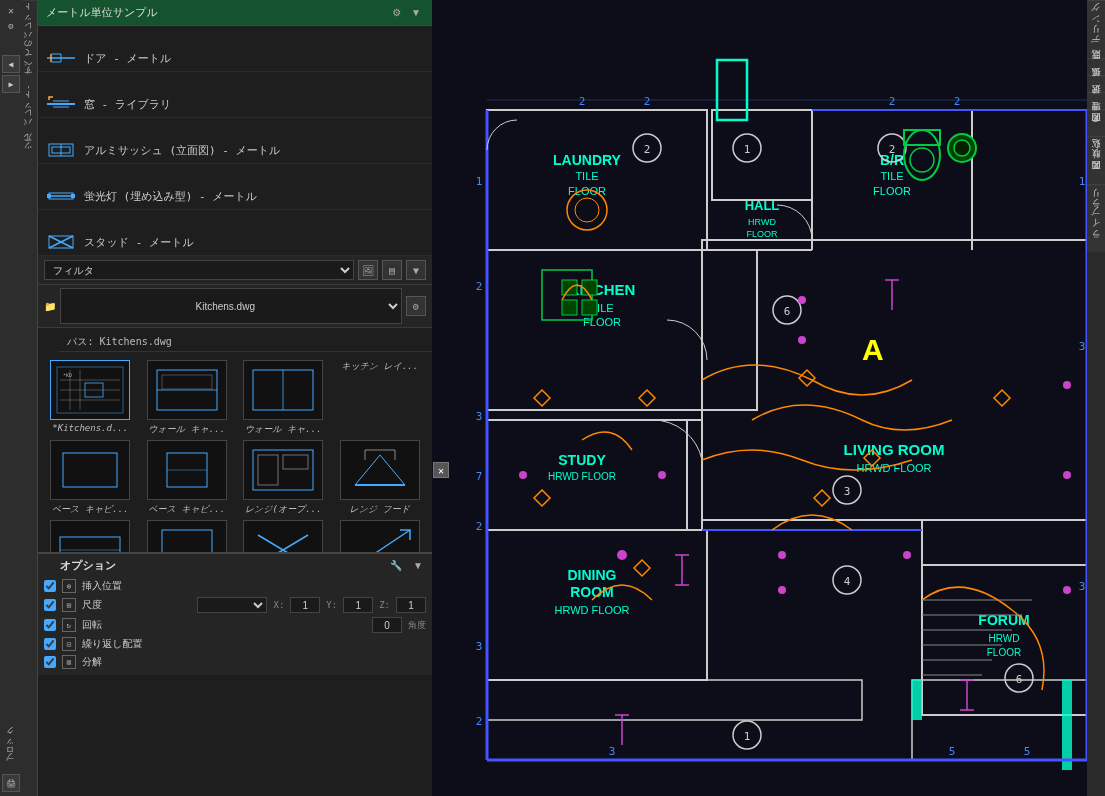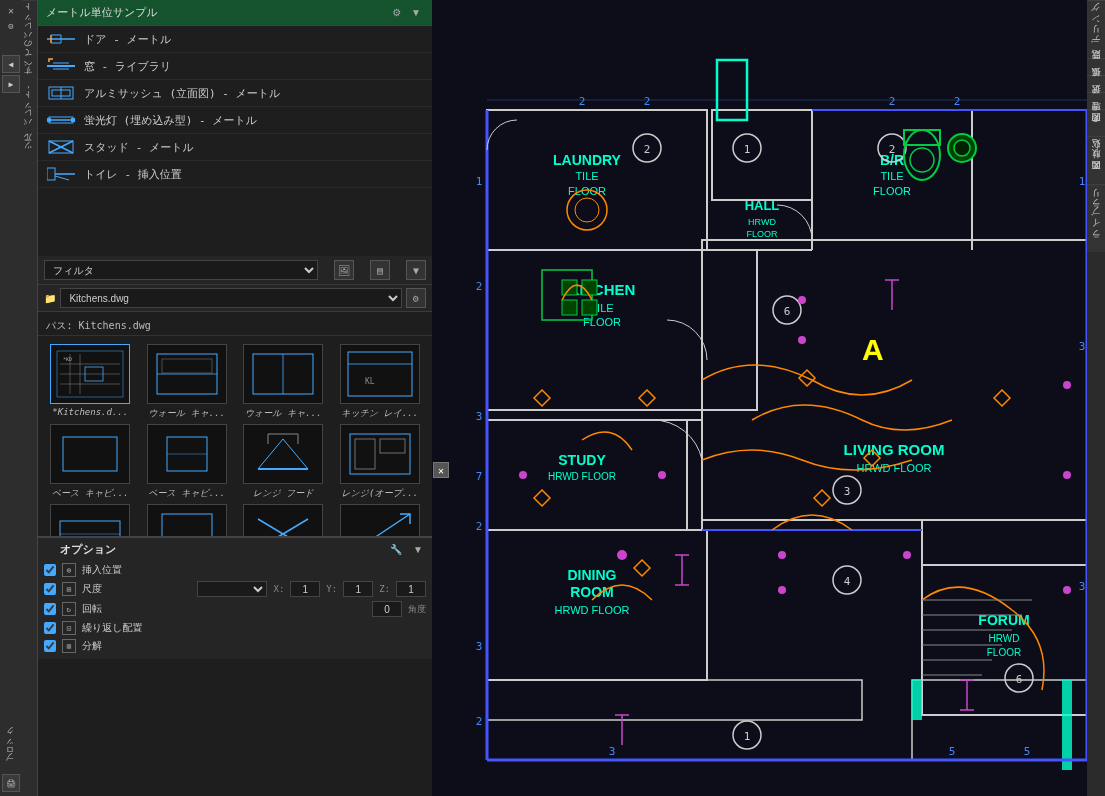--- a/index.html
+++ b/index.html
@@ -101,40 +101,41 @@
     }
 
     
     .palette-item {
       display: flex;
       align-items: center;
       padding: 4px 8px;
       gap: 8px;
       cursor: pointer;
       border-bottom: 1px solid #2a2a2a;
+      margin-top: 19px;
     }
     .palette-item-icon {
       width: 30px;
       height: 18px;
       display: flex;
       align-items: center;
       justify-content: center;
       color: #4af;
       font-size: 14px;
     }
     .palette-item-label {
       color: #ccc;
       font-size: 11px;
     }
 
     
     .filter-row {
       display: flex;
       padding: 4px 6px;
-      gap: 16px;
+      gap: 4px;
       background: #252525;
       border-bottom: 1px solid #3a3a3a;
     }
     .filter-select {
       flex: 1;
       background: #1a1a1a;
       border: 1px solid #444;
       color: #ccc;
       font-size: 10px;
       padding: 2px 4px;
@@ -162,21 +163,22 @@
       background: #252525;
       border-bottom: 1px solid #3a3a3a;
     }
     .path-select {
       flex: 1;
       background: #1a1a1a;
       border: 1px solid #444;
       color: #ccc;
       font-size: 10px;
       padding: 2px 4px;
-      height: 20px;
+      height: 36px;
+      text-align: center;
     }
     .path-label {
       color: #bbb;
       font-size: 10px;
       padding: 2px 0;
     }
 
     
     .thumbnail-grid {
       display: grid;
@@ -475,21 +477,21 @@
   </div>
 
   <div class="path-row">
     <span style="color:#5cf;font-size:10px;">📁</span>
     <select class="path-select">
       <option>Kitchens.dwg</option>
     </select>
     <div class="filter-btn">⚙</div>
   </div>
 
-  <div style="padding:2px 8px;background:#1e1e1e;border-bottom:1px solid #333;">
+  <div style="padding:2px 8px;background:#1e1e1e;border-bottom:1px solid #333;margin-left:21px;">
     <span class="path-label">パス: Kitchens.dwg</span>
   </div>
 
   <div class="thumb-scroll">
     <div class="thumbnail-grid">
 
       <div class="thumbnail-item">
         <div class="thumbnail-box selected">
           <svg width="70" height="50" viewBox="0 0 70 50">
             <rect x="2" y="2" width="66" height="46" fill="#111" stroke="#4af" stroke-width="0.5"></rect>
@@ -517,69 +519,62 @@
       <div class="thumbnail-item">
         <div class="thumbnail-box">
           <svg width="70" height="50" viewBox="0 0 70 50">
             <rect x="5" y="5" width="60" height="40" fill="none" stroke="#4af" stroke-width="1"></rect>
             <line x1="35" y1="5" x2="35" y2="45" stroke="#4af" stroke-width="0.8"></line>
           </svg>
         </div>
         <span class="thumbnail-label">ウォール キャ...</span>
       </div>
       <div class="thumbnail-item">
-        <div class="thumbnail-box">
-          <svg width="70" height="50" viewBox="0 0 70 50">
-            <rect x="3" y="3" width="64" height="44" fill="none" stroke="#4af" stroke-width="1"></rect>
-            <line x1="3" y1="15" x2="67" y2="15" stroke="#4af" stroke-width="0.8"></line>
-            <text x="20" y="35" fill="#888" font-size="8">KL</text>
-          </svg>
-        </div>
         <span class="thumbnail-label">キッチン レイ...</span>
       </div>
 
       <div class="thumbnail-item">
         <div class="thumbnail-box">
           <svg width="70" height="50" viewBox="0 0 70 50">
             <rect x="8" y="8" width="54" height="34" fill="none" stroke="#4af" stroke-width="1"></rect>
           </svg>
         </div>
         <span class="thumbnail-label">ベース キャビ...</span>
       </div>
       <div class="thumbnail-item">
         <div class="thumbnail-box">
           <svg width="70" height="50" viewBox="0 0 70 50">
             <rect x="15" y="8" width="40" height="34" fill="none" stroke="#4af" stroke-width="1"></rect>
             <line x1="15" y1="25" x2="55" y2="25" stroke="#4af" stroke-width="0.5"></line>
           </svg>
         </div>
         <span class="thumbnail-label">ベース キャビ...</span>
+      </div>
+      <div class="thumbnail-item">
+        <div class="thumbnail-box">
+          <svg width="70" height="50" viewBox="0 0 70 50">
+            <rect x="5" y="5" width="60" height="40" fill="none" stroke="#4af" stroke-width="1"></rect>
+            <rect x="10" y="10" width="20" height="30" fill="none" stroke="#888" stroke-width="0.8"></rect>
+            <rect x="35" y="10" width="25" height="14" fill="none" stroke="#888" stroke-width="0.8"></rect>
+          </svg>
+        </div>
+        <span class="thumbnail-label">レンジ(オープ...</span>
       </div>
       <div class="thumbnail-item">
         <div class="thumbnail-box">
           <svg width="70" height="50" viewBox="0 0 70 50">
             <line x1="10" y1="40" x2="60" y2="40" stroke="#4af" stroke-width="2"></line>
             <line x1="35" y1="10" x2="10" y2="40" stroke="#4af" stroke-width="1"></line>
             <line x1="35" y1="10" x2="60" y2="40" stroke="#4af" stroke-width="1"></line>
             <line x1="20" y1="5" x2="50" y2="5" stroke="#888" stroke-width="1"></line>
             <line x1="20" y1="5" x2="20" y2="15" stroke="#888" stroke-width="1"></line>
             <line x1="50" y1="5" x2="50" y2="15" stroke="#888" stroke-width="1"></line>
           </svg>
         </div>
         <span class="thumbnail-label">レンジ フード</span>
-      </div>
-      <div class="thumbnail-item">
-        <div class="thumbnail-box">
-          <svg width="70" height="50" viewBox="0 0 70 50">
-            <rect x="5" y="5" width="60" height="40" fill="none" stroke="#4af" stroke-width="1"></rect>
-            <rect x="10" y="10" width="20" height="30" fill="none" stroke="#888" stroke-width="0.8"></rect>
-            <rect x="35" y="10" width="25" height="14" fill="none" stroke="#888" stroke-width="0.8"></rect>
-          </svg>
-        </div>
-        <span class="thumbnail-label">レンジ(オープ...</span>
       </div>
 
       <div class="thumbnail-item">
         <div class="thumbnail-box">
           <svg width="70" height="50" viewBox="0 0 70 50">
             <rect x="5" y="12" width="60" height="26" fill="none" stroke="#4af" stroke-width="1"></rect>
             <line x1="5" y1="25" x2="65" y2="25" stroke="#4af" stroke-width="0.5"></line>
           </svg>
         </div>
         <span class="thumbnail-label"></span>

